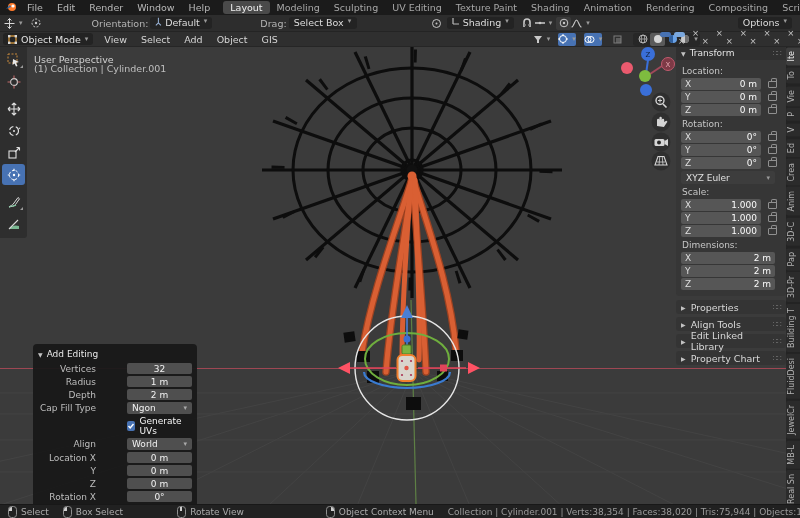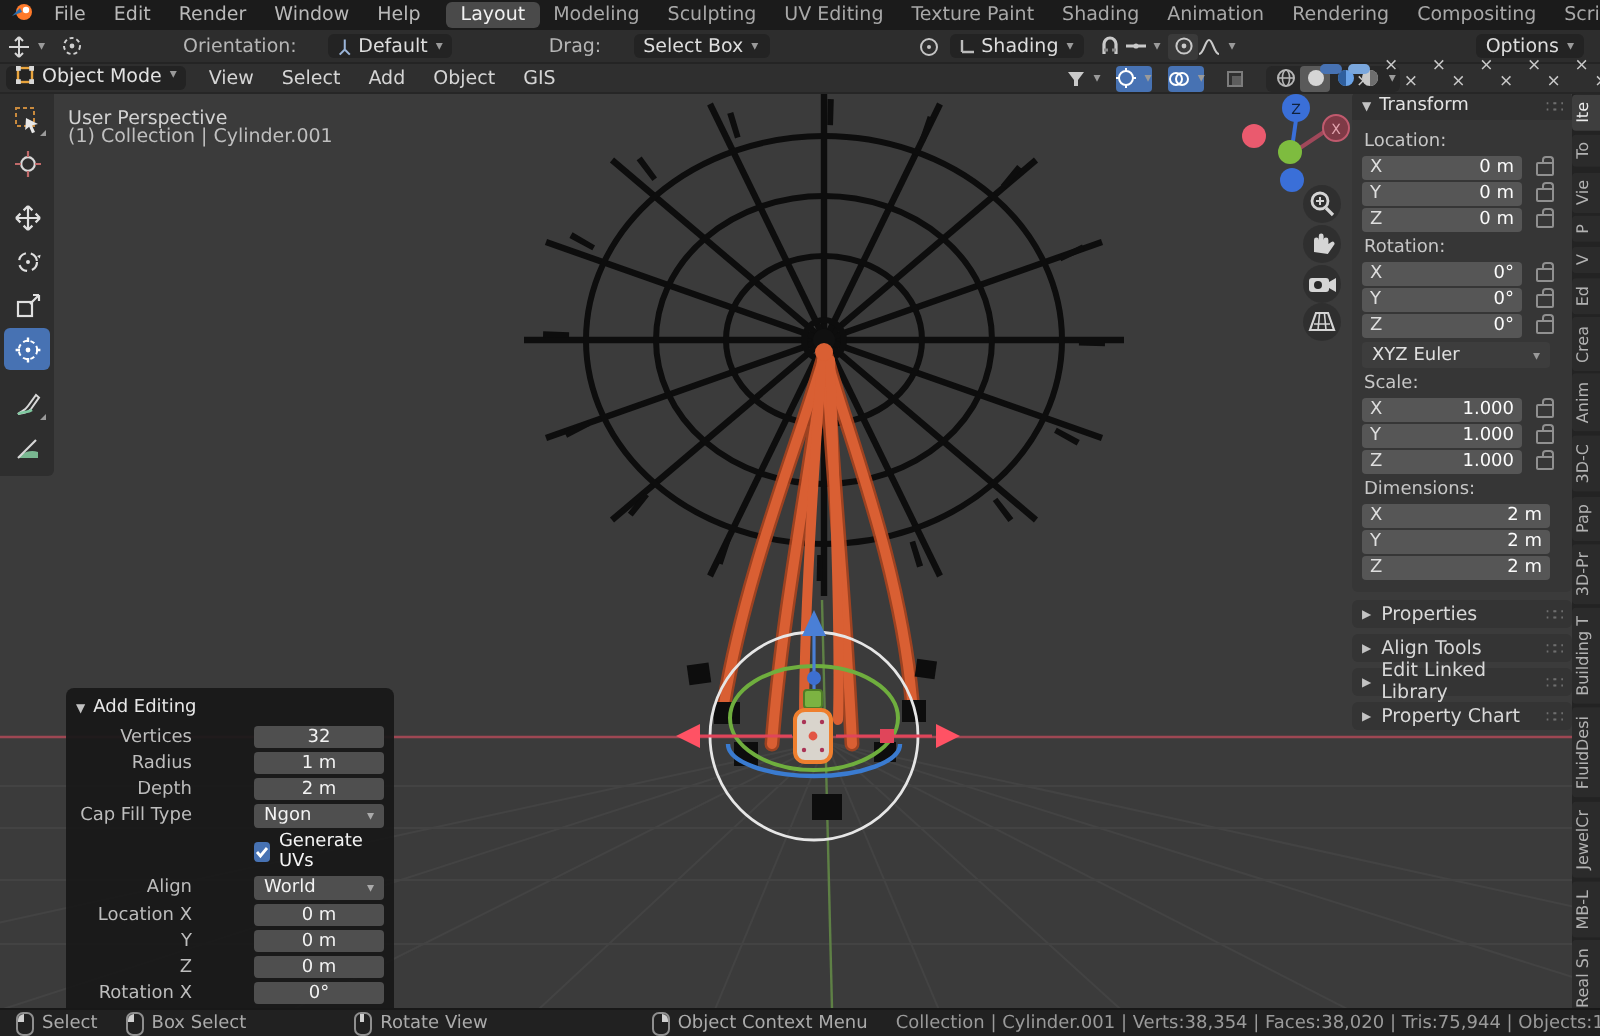--- a/index.html
+++ b/index.html
@@ -10,31 +10,31 @@
   
   .topbar{position:absolute;left:0;top:0;width:800px;height:15px;background:#1b1b1b;z-index:9;
           display:flex;align-items:center;font-size:9.5px;color:#b9b9b9;}
   .menu-item{padding:0 7px;cursor:default;}
   .ws-tabs{display:flex;align-items:center;margin-left:6px;height:15px;}
   .ws-tab{padding:1px 7px;color:#a8a8a8;border-radius:3px;white-space:nowrap;}
   .ws-tab.active{background:#4a4a4a;color:#f0f0f0;}
   
   .row2{position:absolute;left:0;top:15px;width:800px;height:16px;background:#2d2d2d;z-index:9;
         border-bottom:1px solid #242424;display:flex;align-items:center;font-size:9.5px;color:#c3c3c3;}
-  .pill{background:#232323;border-radius:3px;height:12px;display:flex;align-items:center;
+  .pill{background:#232323;border-radius:3px;height:12px;display:flex;
         padding:0 5px;color:#dddddd;white-space:nowrap;}
   .caret::after{content:"▾";font-size:7px;color:#9a9a9a;margin-left:4px;}
   .ibtn{display:flex;align-items:center;justify-content:center;height:13px;min-width:15px;border-radius:2px;color:#c9c9c9;}
   .ibtn.on{background:#4772b3;color:#fff;}
-  .lbl{color:#b5b5b5;margin:0 16px;padding-left:36px;}
+  .lbl{color:#b5b5b5;margin:0 2px;padding-left:36px;}
   
   .row3{position:absolute;left:0;top:32px;width:800px;height:14px;background:#2f2f2f;z-index:9;
         border-bottom:1px solid #262626;display:flex;align-items:center;font-size:9.5px;color:#d5d5d5;}
   .hdr-menu{padding:0 7px;white-space:nowrap;}
-  .mode-pill{background:#232323;border-radius:3px;height:12px;display:flex;align-items:flex-start;padding:0 5px;margin-left:3px;color:#e2e2e2;}
+  .mode-pill{background:#232323;border-radius:3px;height:12px;display:flex;align-items:center;padding:0 5px;margin-left:3px;color:#e2e2e2;}
   
   .xstrip{position:absolute;z-index:10;color:#c9c9c9;font-size:8.5px;letter-spacing:7px;line-height:8px;white-space:nowrap;}
   .xr1{left:692px;top:29px;} .xr2{left:678px;top:37px;}
   .xr1::before{content:"× × × × × × × ×";} .xr2::before{content:"× × × × × × × × ×";}
   .pillblue{position:absolute;width:11px;height:5px;border-radius:2.5px;z-index:10;}
   
   .toolbar{position:absolute;left:0;top:46px;width:27px;background:#2e2e2e;z-index:6;
            border-radius:0 0 3px 0;padding:2px 0 3px 0;}
   .tool{width:23px;height:21px;margin:1px auto;border-radius:3px;display:flex;align-items:center;
         justify-content:center;position:relative;color:#d8d8d8;}

